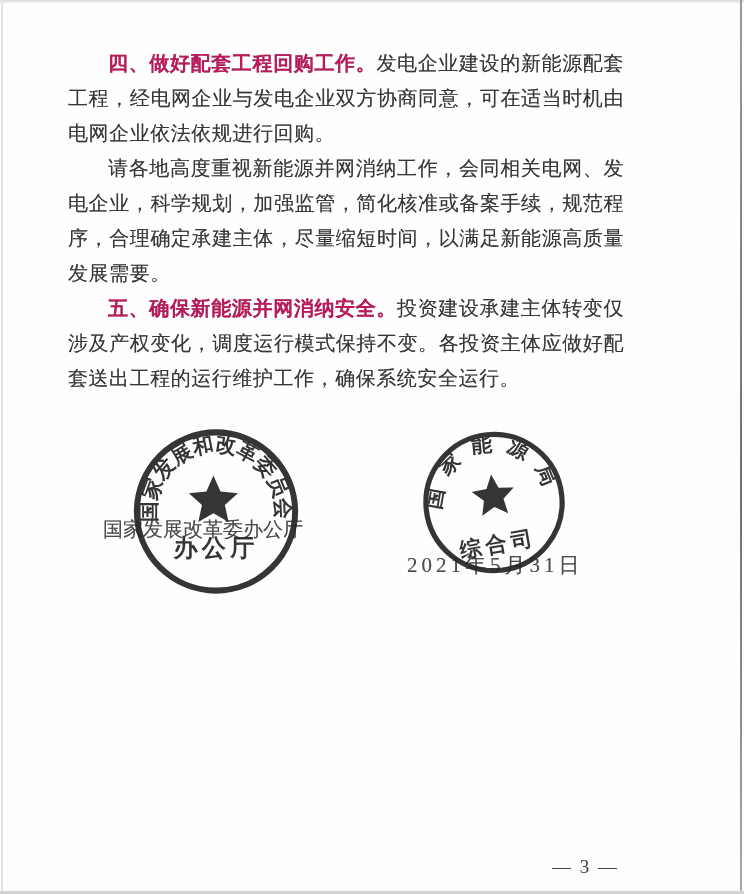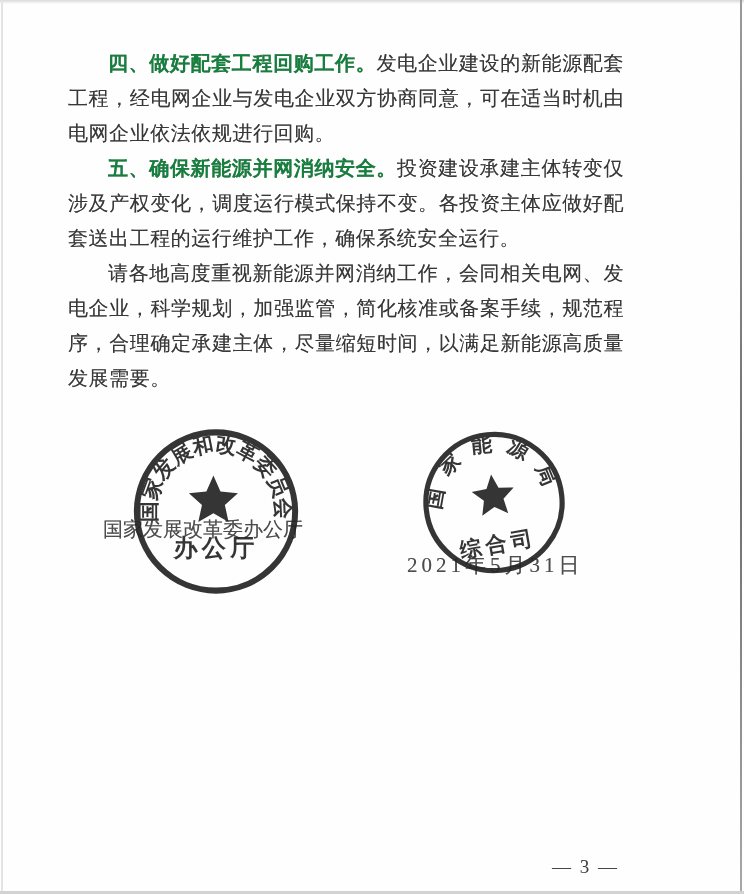--- a/index.html
+++ b/index.html
@@ -30,21 +30,21 @@
     font-size: 20px; line-height: 35px;
     letter-spacing: 0.55px;
     color: #383838;
     text-align: justify;
     text-shadow: 0 0 0.6px rgba(60,60,60,0.55);
   }
   .content p { margin: 0; text-indent: 2em; }
   .para-lead {
     font-family: "Liberation Sans", "DejaVu Sans", sans-serif;
     font-weight: 700;
-    color: #15803d;
+    color: #be185d;
   }
 
   
   .sig {
     position: absolute;
     color: #4c4c4c;
     white-space: nowrap;
     text-shadow: 0 0 0.6px rgba(80,80,80,0.5);
   }
   .sig-left-org  { left: 103px; top: 516px; font-size: 20px; letter-spacing: 0px; }
@@ -73,22 +73,22 @@
 
 <div class="page">
 
   <div class="edge-top"></div>
   <div class="edge-left"></div>
   <div class="edge-right"></div>
   <div class="edge-bottom"></div>
 
   <div class="content">
     <p class="para"><span class="para-lead">四、做好配套工程回购工作。</span><span class="para-text">发电企业建设的新能源配套工程，经电网企业与发电企业双方协商同意，可在适当时机由电网企业依法依规进行回购。</span></p>
+    <p class="para"><span class="para-text">请各地高度重视新能源并网消纳工作，会同相关电网、发电企业，科学规划，加强监管，简化核准或备案手续，规范程序，合理确定承建主体，尽量缩短时间，以满足新能源高质量发展需要。</span></p>
     <p class="para"><span class="para-lead">五、确保新能源并网消纳安全。</span><span class="para-text">投资建设承建主体转变仅涉及产权变化，调度运行模式保持不变。各投资主体应做好配套送出工程的运行维护工作，确保系统安全运行。</span></p>
-    <p class="para"><span class="para-text">请各地高度重视新能源并网消纳工作，会同相关电网、发电企业，科学规划，加强监管，简化核准或备案手续，规范程序，合理确定承建主体，尽量缩短时间，以满足新能源高质量发展需要。</span></p>
   </div>
 
   <div class="sig sig-left-org">国家发展改革委办公厅</div>
   <div class="sig sig-date">2021年5月31日</div>
 
   <svg class="seal seal-1" viewBox="0 0 200 200">
     <defs>
       <path id="sealArc1" d="M 31,112 A 70,70 0 1 1 169,112" fill="none"></path>
     </defs>
     <circle cx="100" cy="100" r="92" fill="none" stroke-width="7"></circle>

